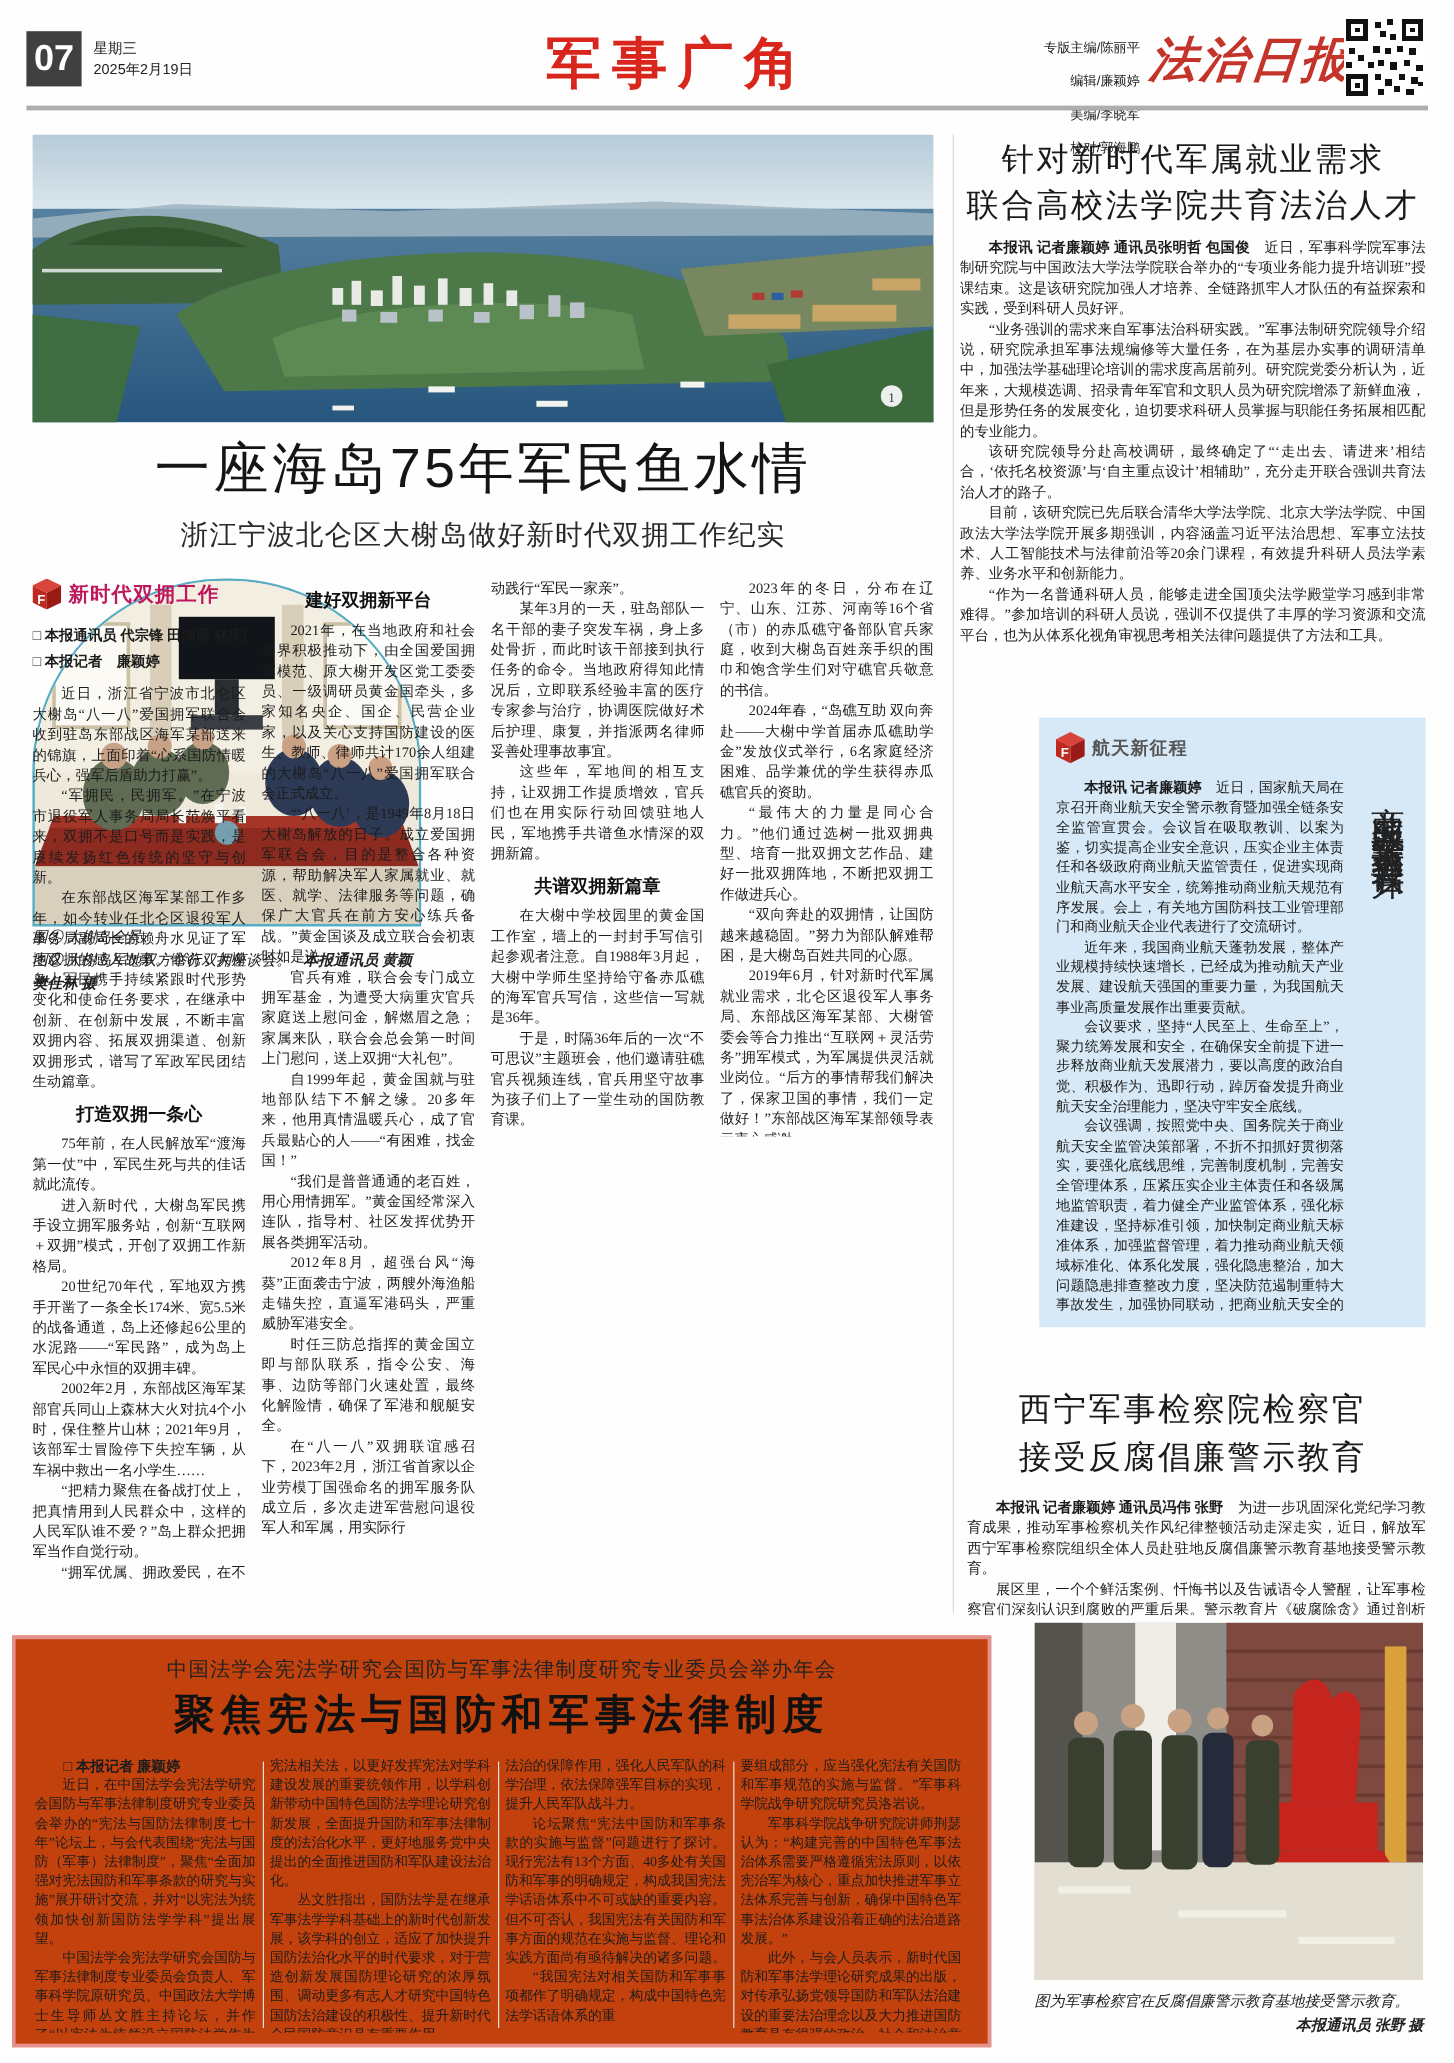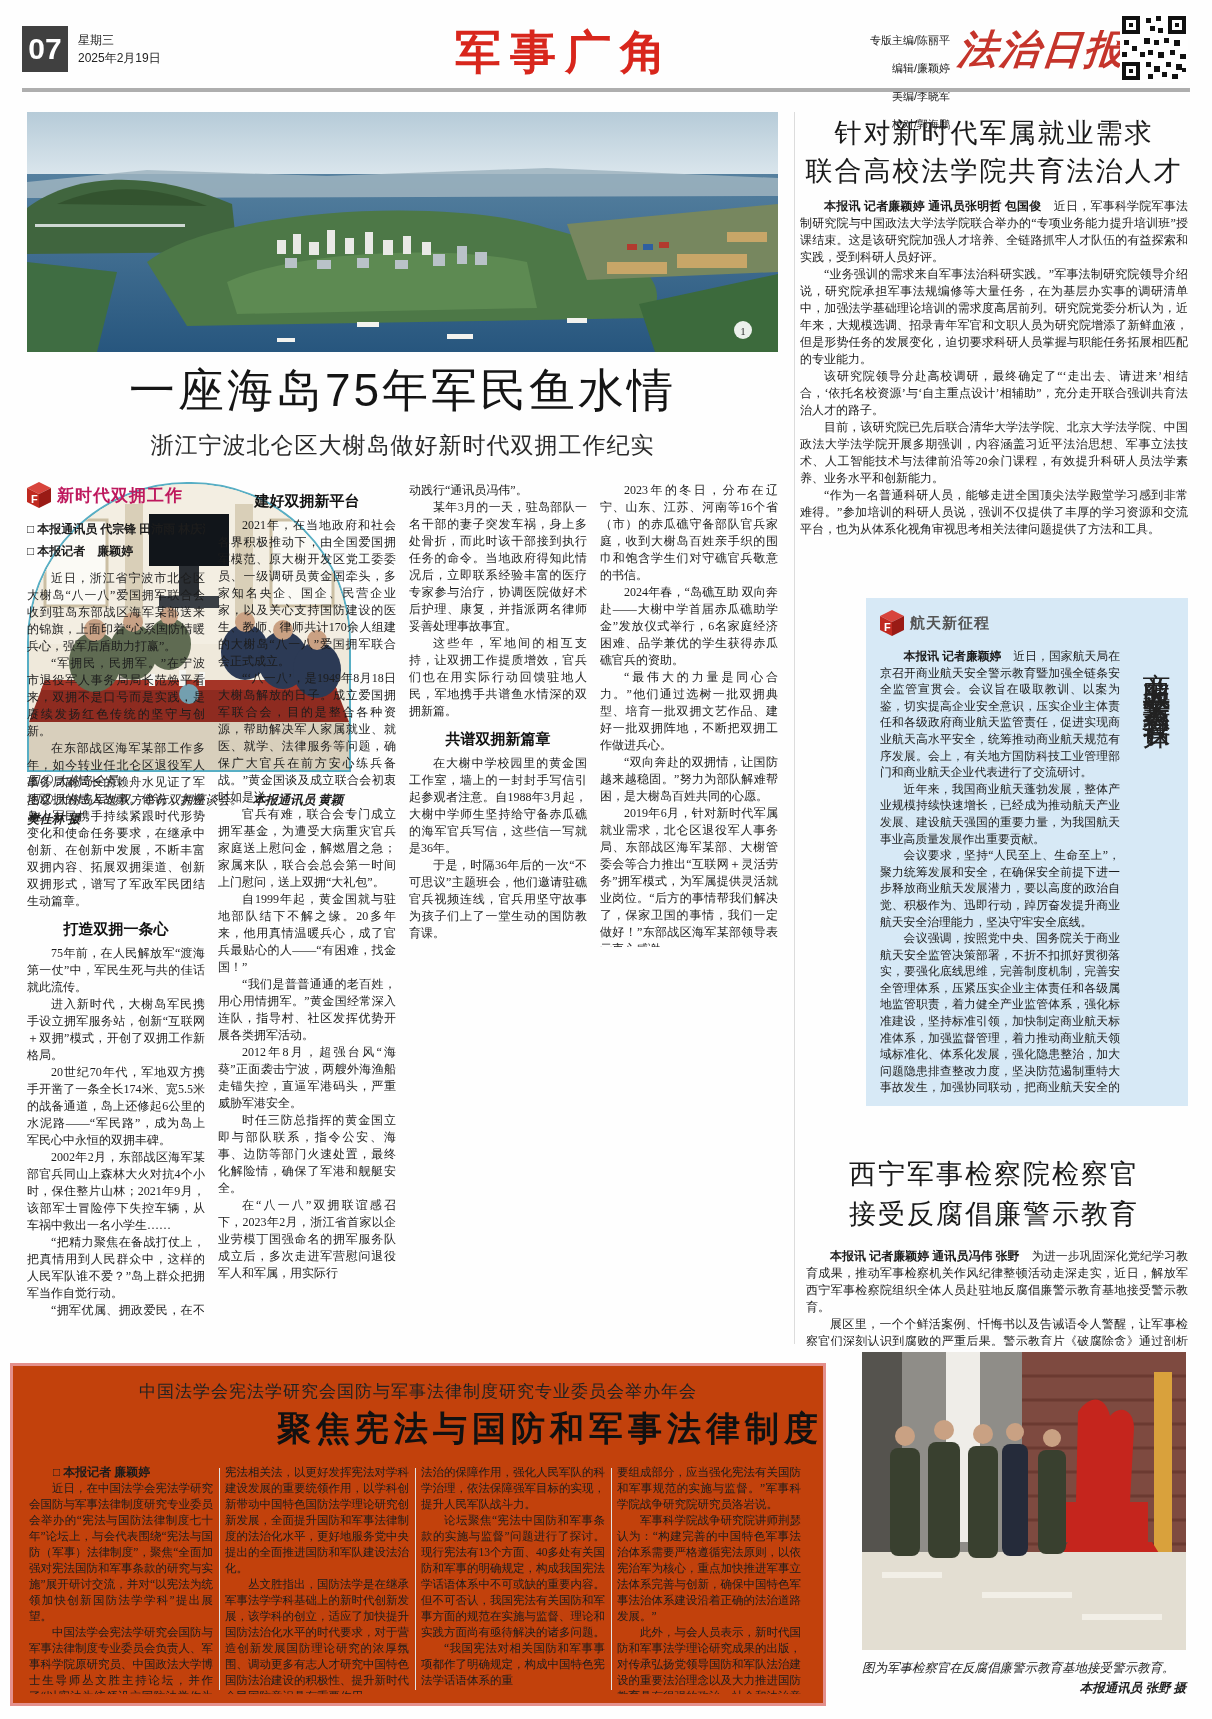--- a/index.html
+++ b/index.html
@@ -49,21 +49,21 @@
            font-size:28px;letter-spacing:4px;color:#222;line-height:48px}
   .ra2-head{left:800px;top:1154px;width:388px;text-align:center;font-size:27px;line-height:40px;
             letter-spacing:2px;color:#1a1a1a;font-weight:500}
   .ra2-body{left:806px;top:1248px;width:382px;height:98px;overflow:hidden}
   .ra2-photo{left:862px;top:1352px;width:324px;height:298px;overflow:hidden}
   .ra2-cap{left:862px;top:1658px;width:324px;font-size:12.5px;line-height:20px;font-style:italic;color:#222}
   .ra2-cap .credit{display:block;text-align:right;font-weight:bold}
   
   .redbox{left:10px;top:1363px;width:810px;height:337px;border:3px solid #e4908c;background:#c2410c}
   .kicker{position:absolute;left:0;top:14px;width:100%;text-align:center;font-size:17px;color:#222;letter-spacing:1px}
-  .bot-head{position:absolute;left:0;top:40px;width:100%;text-align:right;font-size:34px;font-weight:bold;
+  .bot-head{position:absolute;left:0;top:40px;width:100%;text-align:center;font-size:34px;font-weight:bold;
             letter-spacing:5px;color:#111}
   .botcols{position:absolute;left:16px;top:98px;width:772px;height:230px}
   .bcol{position:absolute;top:0;width:184px;height:230px;overflow:hidden;font-size:11.5px;line-height:16px}
   .bcol-rule{position:absolute;top:4px;width:1px;height:222px;background:#e3e3e3}
   .bot-byline{font-size:12px;font-weight:bold;margin:0 0 12px;text-indent:0}
   .qr{left:1120px;top:14px;width:68px;height:68px}
   .cube{width:24px;height:26px;flex:0 0 auto}
 </style>
 </head>
 <body>
@@ -232,21 +232,21 @@
         <p>自1999年起，黄金国就与驻地部队结下不解之缘。20多年来，他用真情温暖兵心，成了官兵最贴心的人——“有困难，找金国！”</p>
         <p>“我们是普普通通的老百姓，用心用情拥军。”黄金国经常深入连队，指导村、社区发挥优势开展各类拥军活动。</p>
         <p>2012年8月，超强台风“海葵”正面袭击宁波，两艘外海渔船走锚失控，直逼军港码头，严重威胁军港安全。</p>
         <p>时任三防总指挥的黄金国立即与部队联系，指令公安、海事、边防等部门火速处置，最终化解险情，确保了军港和舰艇安全。</p>
         <p>在“八一八”双拥联谊感召下，2023年2月，浙江省首家以企业劳模丁国强命名的拥军服务队成立后，多次走进军营慰问退役军人和军属，用实际行</p>
       </div>
   </div>
 
   <div class="col bodytext" style="left:382px;height:465px">
     <div>
-        <p class="flush">动践行“通讯员冯伟”。</p>
+        <p class="flush">动践行“军民一家亲”。</p>
         <p>某年3月的一天，驻岛部队一名干部的妻子突发车祸，身上多处骨折，而此时该干部接到执行任务的命令。当地政府得知此情况后，立即联系经验丰富的医疗专家参与治疗，协调医院做好术后护理、康复，并指派两名律师妥善处理事故事宜。</p>
         <p>这些年，军地间的相互支持，让双拥工作提质增效，官兵们也在用实际行动回馈驻地人民，军地携手共谱鱼水情深的双拥新篇。</p>
       </div>
     <div class="subhead sans">共谱双拥新篇章</div>
     <div>
         <p>在大榭中学校园里的黄金国工作室，墙上的一封封手写信引起参观者注意。自1988年3月起，大榭中学师生坚持给守备赤瓜礁的海军官兵写信，这些信一写就是36年。</p>
         <p>于是，时隔36年后的一次“不可思议”主题班会，他们邀请驻礁官兵视频连线，官兵用坚守故事为孩子们上了一堂生动的国防教育课。</p>
       </div>
   </div>
 

